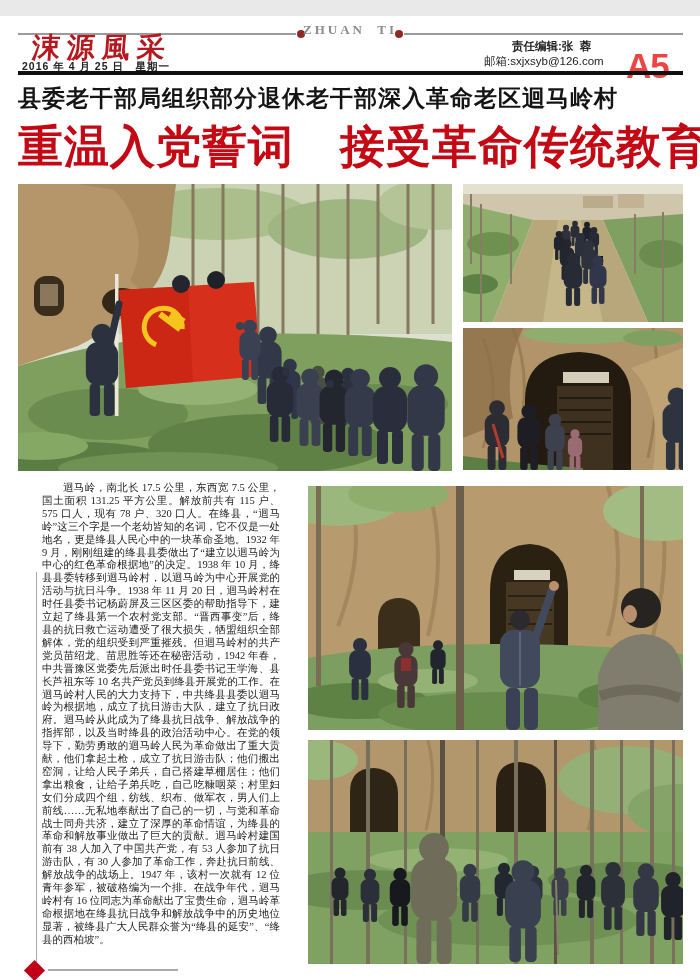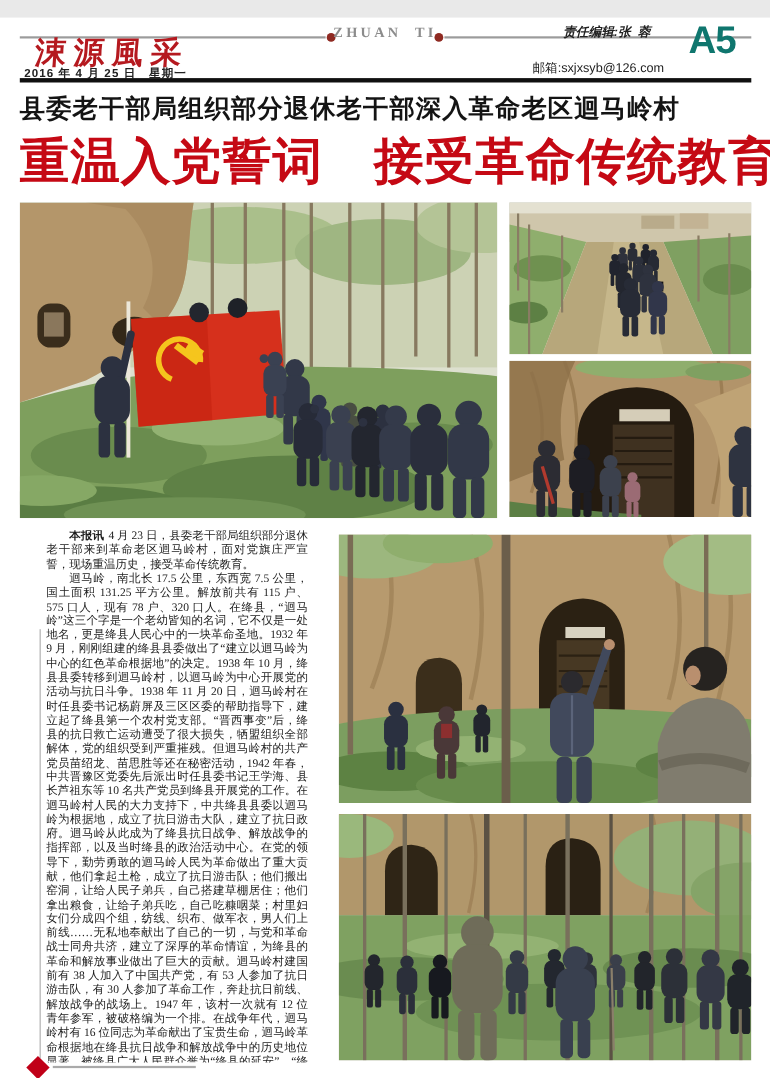--- a/index.html
+++ b/index.html
@@ -11,25 +11,25 @@
   
   .hairline{background:#9b9b9b;height:2px;}
   .dot{width:8px;height:8px;border-radius:50%;background:#8f2a22;}
   .masthead{left:32px;top:13px;font-size:28px;font-weight:bold;color:#b5191f;
             letter-spacing:7px;transform:skewX(-4deg);}
   .dateline{left:22px;top:44px;font-size:10.5px;font-weight:bold;color:#222;
             font-family:"Liberation Sans","DejaVu Sans",sans-serif;letter-spacing:1px;}
   .section-en{left:300px;top:6px;width:100px;text-align:center;font-size:13px;color:#8c8c8c;
               letter-spacing:3px;font-weight:bold;}
   .section-cn{left:285px;top:22px;width:130px;text-align:center;font-size:27px;font-weight:bold;color:#111;}
-  .editor{left:512px;top:6px;font-size:11.5px;font-weight:bold;color:#222;
-          font-family:"Liberation Sans","DejaVu Sans",sans-serif;font-style:italic;}
+  .editor{left:512px;top:23px;font-size:11.5px;font-weight:bold;color:#222;
+          font-family:"Liberation Sans","DejaVu Sans",sans-serif;}
   .email{left:484px;top:38px;font-size:11.5px;color:#222;
          font-family:"Liberation Sans","DejaVu Sans",sans-serif;}
-  .pageno{left:626px;top:1px;font-size:35px;font-weight:900;color:#0f766e;
+  .pageno{left:626px;top:30px;font-size:35px;font-weight:900;color:#ef4444;
           font-family:"Liberation Sans","DejaVu Sans",sans-serif;letter-spacing:-1px;}
   .black-rule{left:18px;top:55px;width:665px;height:4px;background:#101010;}
 
   
   .kicker{left:18px;top:67px;width:640px;font-size:23px;font-weight:bold;color:#141414;
           font-family:"Liberation Sans","DejaVu Sans",sans-serif;letter-spacing:1px;}
   .headline{left:18px;top:101px;width:670px;font-size:45px;font-weight:bold;color:#c50914;
             letter-spacing:1px;}
 
   
@@ -346,21 +346,20 @@
         <use href="#pE" transform="translate(338,196) scale(0.75)" fill="#343845"></use>
         <use href="#pE" transform="translate(365,200) scale(0.7)" fill="#20242a"></use>
         <line x1="248" y1="140" x2="250" y2="215" stroke="#8a7f6a" stroke-width="2"></line>
         <use href="#pE" transform="translate(126,224) scale(1.35)" fill="#6f6c59"></use>
         <use href="#pE" transform="translate(215,222) scale(1.05)" fill="#39404f"></use>
       </g>
     </svg>
   </div>
 
   <div class="abs article">
-    <p><span class="lead">本报讯</span><span>4 月 23 日，县委老干部局组织部分退休老干部来到革命老区迴马岭村，面对党旗庄严宣誓，现场重温历史，接受革命传统教育。</span></p>
     <p>迴马岭，南北长 17.5 公里，东西宽 7.5 公里，国土面积 131.25 平方公里。解放前共有 115 户、575 口人，现有 78 户、320 口人。在绛县，“迴马岭”这三个字是一个老幼皆知的名词，它不仅是一处地名，更是绛县人民心中的一块革命圣地。1932 年 9 月，刚刚组建的绛县县委做出了“建立以迴马岭为中心的红色革命根据地”的决定。1938 年 10 月，绛县县委转移到迴马岭村，以迴马岭为中心开展党的活动与抗日斗争。1938 年 11 月 20 日，迴马岭村在时任县委书记杨蔚屏及三区区委的帮助指导下，建立起了绛县第一个农村党支部。“晋西事变”后，绛县的抗日救亡运动遭受了很大损失，牺盟组织全部解体，党的组织受到严重摧残。但迴马岭村的共产党员苗绍龙、苗思胜等还在秘密活动，1942 年春，中共晋豫区党委先后派出时任县委书记王学海、县长芦祖东等 10 名共产党员到绛县开展党的工作。在迴马岭村人民的大力支持下，中共绛县县委以迴马岭为根据地，成立了抗日游击大队，建立了抗日政府。迴马岭从此成为了绛县抗日战争、解放战争的指挥部，以及当时绛县的政治活动中心。在党的领导下，勤劳勇敢的迴马岭人民为革命做出了重大贡献，他们拿起土枪，成立了抗日游击队；他们搬出窑洞，让给人民子弟兵，自己搭建草棚居住；他们拿出粮食，让给子弟兵吃，自己吃糠咽菜；村里妇女们分成四个组，纺线、织布、做军衣，男人们上前线……无私地奉献出了自己的一切，与党和革命战士同舟共济，建立了深厚的革命情谊，为绛县的革命和解放事业做出了巨大的贡献。迴马岭村建国前有 38 人加入了中国共产党，有 53 人参加了抗日游击队，有 30 人参加了革命工作，奔赴抗日前线、解放战争的战场上。1947 年，该村一次就有 12 位青年参军，被破格编为一个排。在战争年代，迴马岭村有 16 位同志为革命献出了宝贵生命，迴马岭革命根据地在绛县抗日战争和解放战争中的历史地位显著，被绛县广大人民群众誉为“绛县的延安”、“绛县的西柏坡”。</p>
 
   </div>
 
   <div class="abs vline"></div>
   <div class="abs diamond"></div>
   <div class="abs hline"></div>
 
 </div>
 

